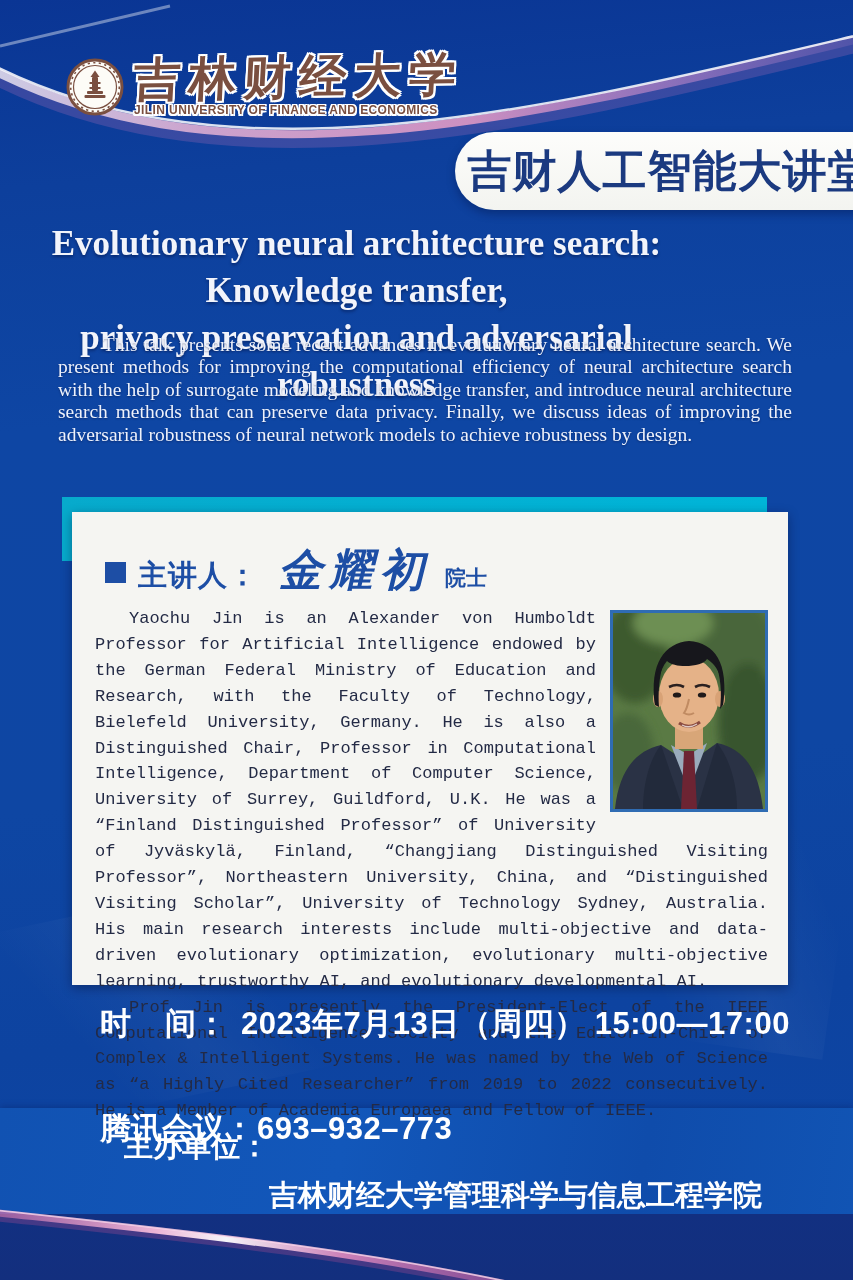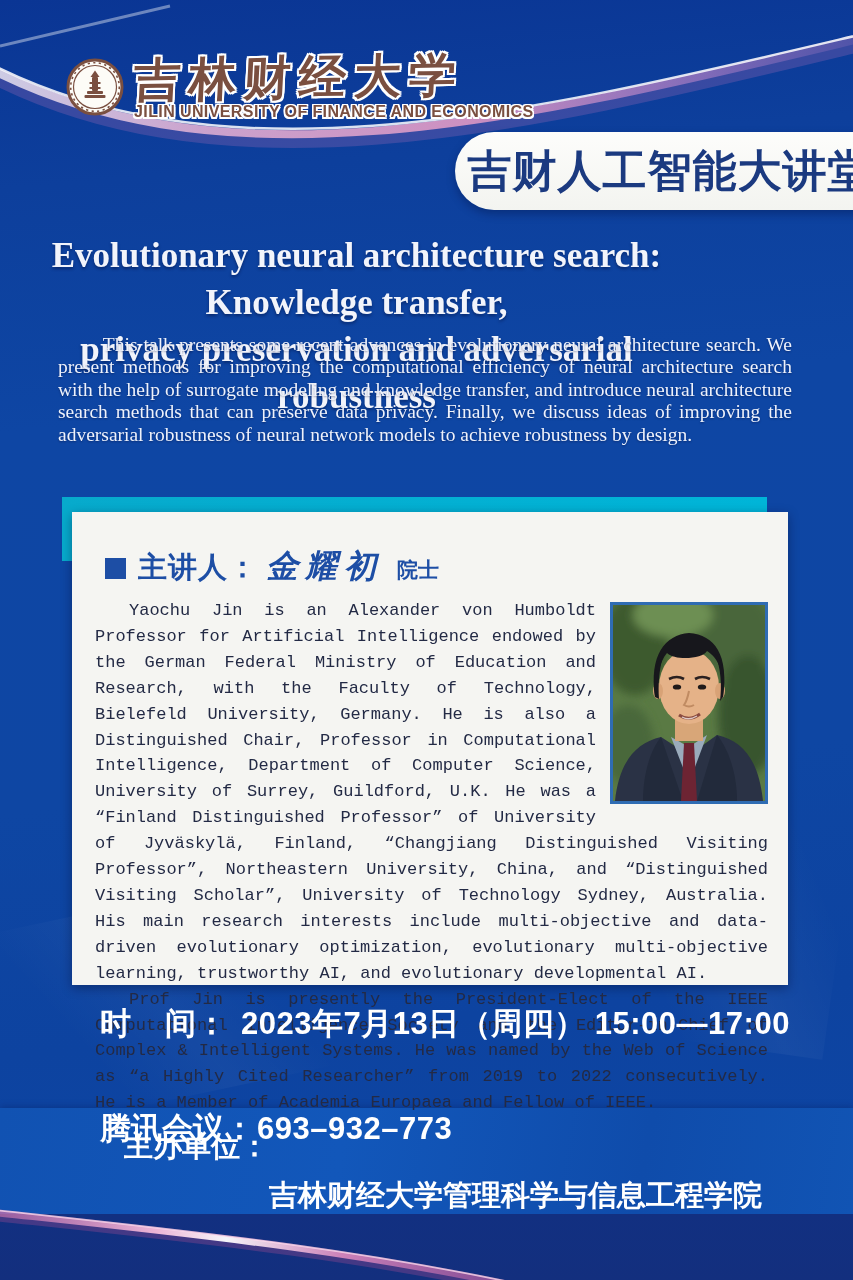--- a/index.html
+++ b/index.html
@@ -25,35 +25,35 @@
   .logo-row{position:absolute;left:66px;top:52px;display:flex;align-items:flex-start;z-index:5;}
   .seal{width:58px;height:58px;margin-top:6px;flex:0 0 auto;}
   .logo-texts{margin-left:10px;}
   .uni-cn{
     font-size:47px;font-weight:900;color:#7a4f40;letter-spacing:8px;
     transform:skewX(-4deg) rotate(-1deg);line-height:1.05;
     text-shadow:-2px -2px 0 #fff,2px -2px 0 #fff,-2px 2px 0 #fff,2px 2px 0 #fff,0 -2px 0 #fff,0 2px 0 #fff,-2px 0 0 #fff,2px 0 0 #fff;
     font-family:"DejaVu Serif","Liberation Serif",serif;
   }
   .uni-en{
-    margin-top:2px;font-size:16px;font-weight:900;color:#7a4f40;letter-spacing:.4px;
+    margin-top:2px;font-size:12px;font-weight:900;color:#7a4f40;letter-spacing:.4px;
     text-shadow:-1.5px -1.5px 0 #fff,1.5px -1.5px 0 #fff,-1.5px 1.5px 0 #fff,1.5px 1.5px 0 #fff,0 -1.5px 0 #fff,0 1.5px 0 #fff,-1.5px 0 0 #fff,1.5px 0 0 #fff;
   }
   
   .banner{
     position:absolute;left:455px;top:132px;width:430px;height:78px;z-index:6;
     background:linear-gradient(180deg,#fdfdfb,#f3f4f0);
     border-radius:42px 0 0 42px;
     display:flex;align-items:center;justify-content:center;
     box-shadow:0 4px 8px rgba(2,15,60,.35);
   }
   .banner-text{font-size:44px;font-weight:900;color:#1b3a80;letter-spacing:1px;white-space:nowrap;}
   
   .talk-title{
-    position:absolute;left:0;top:232px;width:713px;text-align:center;z-index:4;
+    position:absolute;left:0;top:220px;width:713px;text-align:center;z-index:4;
     font-family:"Liberation Serif",serif;font-weight:700;color:#f2f4fb;
     font-size:35px;line-height:47px;
     text-shadow:0 2px 3px rgba(0,10,50,.45);
   }
   
   .abstract{
     position:absolute;left:58px;top:334px;width:734px;z-index:4;
     font-family:"Liberation Serif",serif;font-size:19.5px;line-height:22.4px;
     color:#eef2fc;text-align:justify;text-indent:2.3em;
     text-shadow:0 1px 2px rgba(0,10,50,.4);
@@ -62,22 +62,22 @@
   .cyan-accent{position:absolute;left:62px;top:497px;width:705px;height:64px;background:linear-gradient(90deg,#07aacc,#00b5d8);z-index:2;}
   .card{
     position:absolute;left:72px;top:512px;width:716px;height:473px;z-index:3;
     background:#f5f5f2;box-shadow:0 3px 10px rgba(0,10,45,.4);
     padding:32px 20px 0 23px;
   }
   .speaker-row{display:flex;align-items:baseline;margin:4px 0 10px 10px;}
   .bullet-square{width:21px;height:21px;background:#1d4ea5;align-self:center;margin-right:12px;flex:0 0 auto;}
   .speaker-label{font-size:29px;font-weight:800;color:#1d4ea5;letter-spacing:1px;}
   .speaker-name{
-    font-size:32px;font-weight:900;font-style:italic;color:#1d4ea5;
-    letter-spacing:7px;margin:0 4px 0 8px;
+    font-size:44px;font-weight:900;font-style:italic;color:#1d4ea5;
+    letter-spacing:7px;margin:0 4px 0 20px;
     font-family:"DejaVu Serif","Liberation Serif",serif;line-height:1;
   }
   .speaker-title{font-size:21px;color:#1d4ea5;font-weight:600;margin-left:10px;}
   .bio{
     font-family:Liberation Mono, monospace;font-size:17px;line-height:25.9px;
     color:#232a45;text-align:justify;
   }
   .bio p{margin:0;text-indent:2em;}
   .photo-frame{
     float:right;width:158px;height:202px;margin:4px 0 8px 14px;

